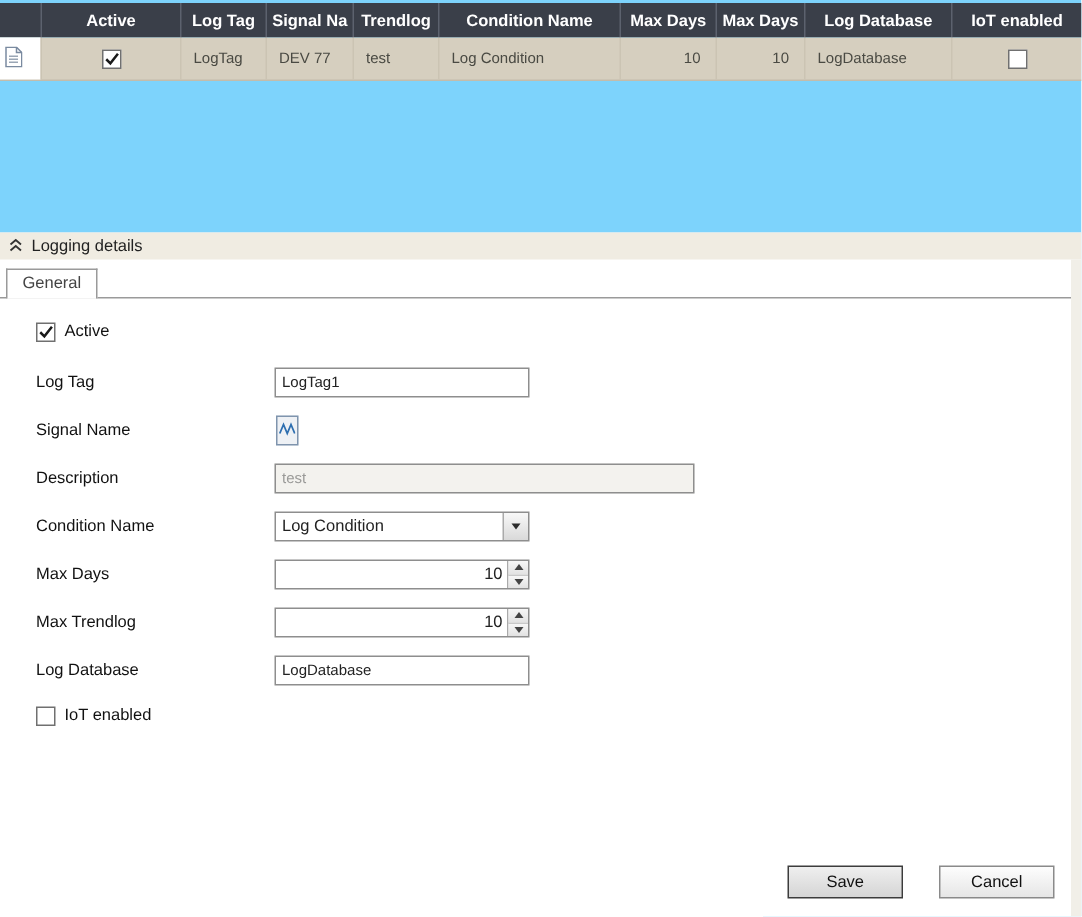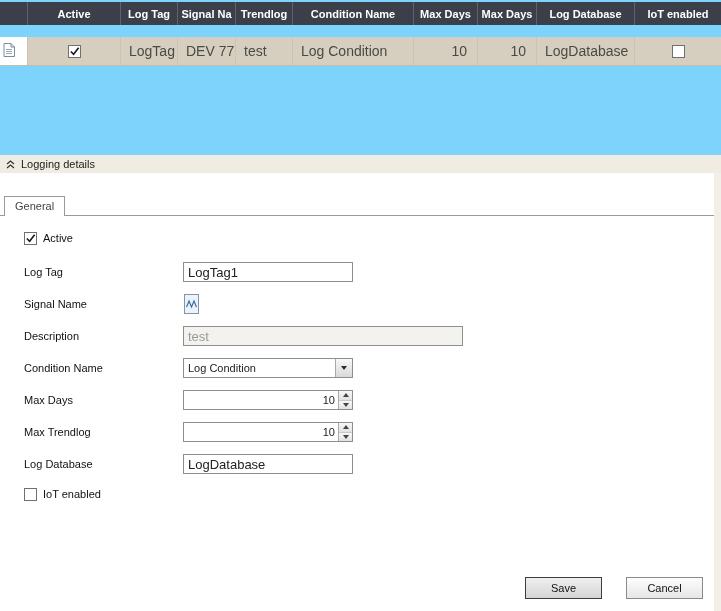--- a/index.html
+++ b/index.html
@@ -10,21 +10,21 @@
 
   
   .grid { position:absolute; top:2px; left:0; width:721px; }
   .grid-header { display:flex; height:23px; background:#3a3f49; }
   .gh-cell { display:flex; align-items:center; justify-content:center;
              color:#ffffff; font-size:11px; font-weight:700;
              border-left:1px solid #5c626e0; border-left:1px solid #5c626e;
              overflow:hidden; white-space:nowrap; }
   .gh-cell:first-child { border-left:none; }
   .grid-row { display:flex; height:29px; background:#d6cfbf;
-              border-bottom:1px solid #c3bcab; color:#4a4a43; font-size:14px;margin-top:12px; }
+              border-bottom:1px solid #c3bcab; color:#4a4a43; font-size:10px; }
   .gr-cell { display:flex; align-items:center; padding:0 8px;
              border-left:1px solid #cbc4b3; overflow:hidden; white-space:nowrap; }
   .gr-cell:first-child { border-left:none; }
   .gr-cell.iconcell { background:#ffffff; padding:0 0 0 3px; }
   .gr-cell.center { justify-content:center; padding:0; }
   .gr-cell.num { justify-content:flex-end; padding-right:10px; }
   .c0{flex:0 0 27px;} .c1{flex:0 0 93px;} .c2{flex:0 0 57px;} .c3{flex:0 0 58px;}
   .c4{flex:0 0 57px;} .c5{flex:0 0 121px;} .c6{flex:0 0 64px;} .c7{flex:0 0 59px;}
   .c8{flex:0 0 98px;} .c9{flex:0 0 87px;}
 
@@ -34,37 +34,37 @@
   .cb svg { display:none; width:11px; height:11px; }
   .cb.checked svg { display:block; }
 
   
   .details { position:absolute; top:155px; left:0; width:721px; bottom:0; background:#fff; }
   .section-bar { height:18px; background:#f0ece2; display:flex; align-items:center;
                  padding-left:6px; gap:6px; }
   .section-title { font-size:11px; color:#222222;text-align:right; }
   .right-strip { position:absolute; top:18px; right:0; width:7px; bottom:0; background:#f1efe8; }
 
-  .tabstrip { display:flex; align-items:flex-end; margin-top:22px; height:21px;
+  .tabstrip { display:flex; align-items:flex-end; margin-top:5px; height:21px;
               border-bottom:1px solid #9a9a9a; padding-left:4px; margin-right:7px; }
   .tab { position:relative; padding:3px 10px 4px 10px; background:#ffffff;
          border:1px solid #9a9a9a; border-bottom:none; font-size:11px; color:#444;
          margin-bottom:-1px; z-index:2; }
   .tab::after { content:""; position:absolute; left:0; right:0; bottom:-1px; height:1px; background:#fff; }
 
   
   .form { padding:8px 0 0 24px; }
   .frow { display:flex; align-items:center; height:32px; }
   .frow.cbrow { height:28px; gap:6px; }
   .frow.mt4 { margin-top:4px; }
   .flabel { width:159px; font-size:11px; color:#111111; }
   .cblabel { font-size:11px; color:#111111; }
 
   input.tb { height:20px; border:1px solid #8e8e8e; font-family:"Liberation Sans",sans-serif;
-             font-size:13px; padding:0 4px; color:#222; background:#fff; outline:none; }
+             font-size:10px; padding:0 4px; color:#222; background:#fff; outline:none; }
   .w170 { width:170px; } .w280 { width:280px; }
   input.tb.gray { background:#e8e7e3; }
   input.tb.disabled { background:#f3f2ee; color:#9a9a98; }
 
   .browse-btn { width:15px; height:20px; margin-left:1px; border:1px solid #7f94ad;
                 background:#eef1f5; display:inline-flex; align-items:center; justify-content:center; }
 
   .combo { width:170px; height:20px; border:1px solid #8e8e8e; background:#fff;
            display:flex; align-items:stretch; }
   .combo-text { flex:1; display:flex; align-items:center; padding-left:4px;

